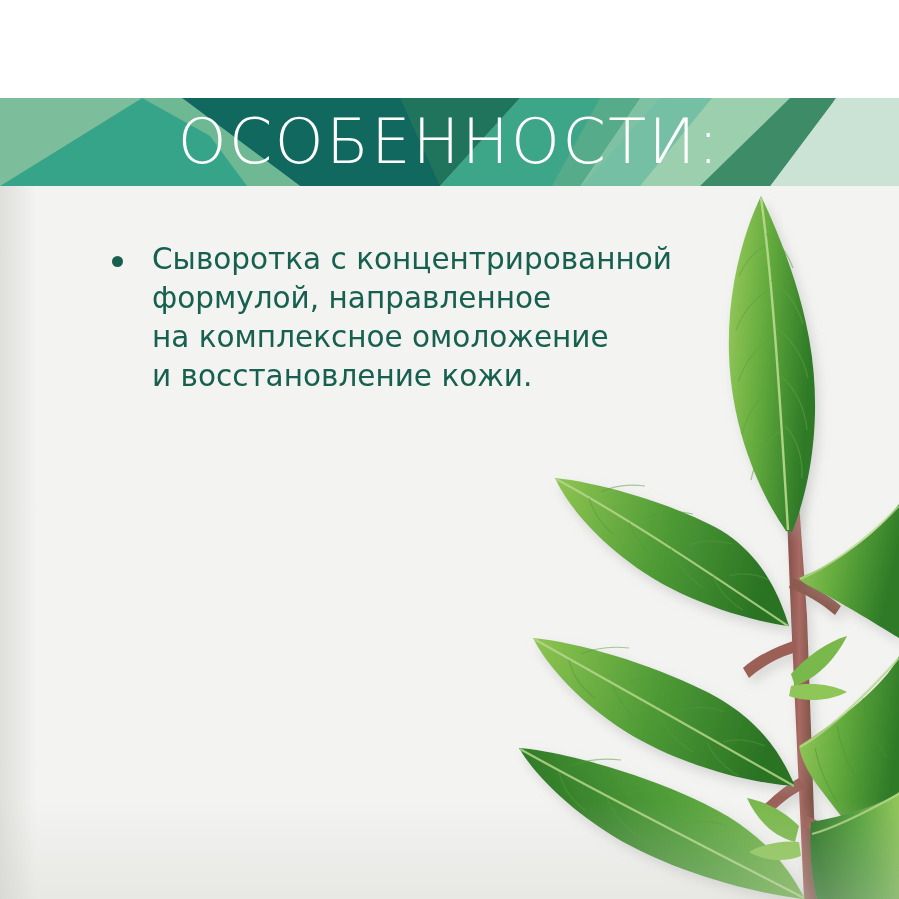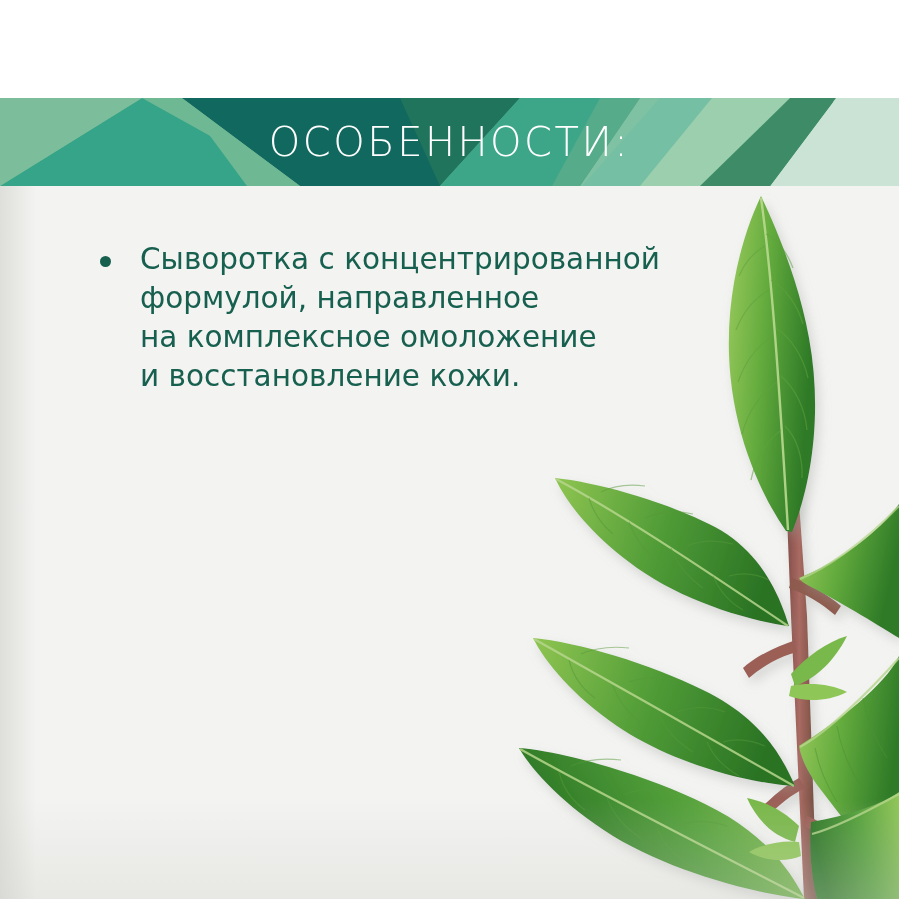--- a/index.html
+++ b/index.html
@@ -35,21 +35,21 @@
   .banner svg { display: block; }
 
   .banner-title {
     position: absolute;
     left: 0; top: 98px;
     width: 899px; height: 88px;
     display: flex;
     align-items: center;
     justify-content: center;
     color: #ffffff;
-    font-size: 40px;
+    font-size: 62px;
     font-weight: 300;
     letter-spacing: 2.5px;
     line-height: 1;
     white-space: nowrap;
     font-family: "DejaVu Sans", sans-serif;
     pointer-events: none;
   }
 
   
   .body-area {
@@ -65,21 +65,21 @@
     width: 899px; height: 713px;
     background:
       linear-gradient(to right, rgba(205,205,200,0.55) 0px, rgba(243,243,241,0) 36px),
       linear-gradient(to bottom, rgba(243,243,241,0) 86%, rgba(210,210,205,0.35) 100%);
     pointer-events: none;
   }
 
   
   .bullets {
     position: absolute;
-    left: 100px; top: 240px;
+    left: 112px; top: 240px;
     width: 640px;
   }
   .bullet-item {
     display: flex;
     align-items: flex-start;
     margin-bottom: 60px;
   }
   .bullet-dot {
     flex: 0 0 auto;
     width: 11px;

